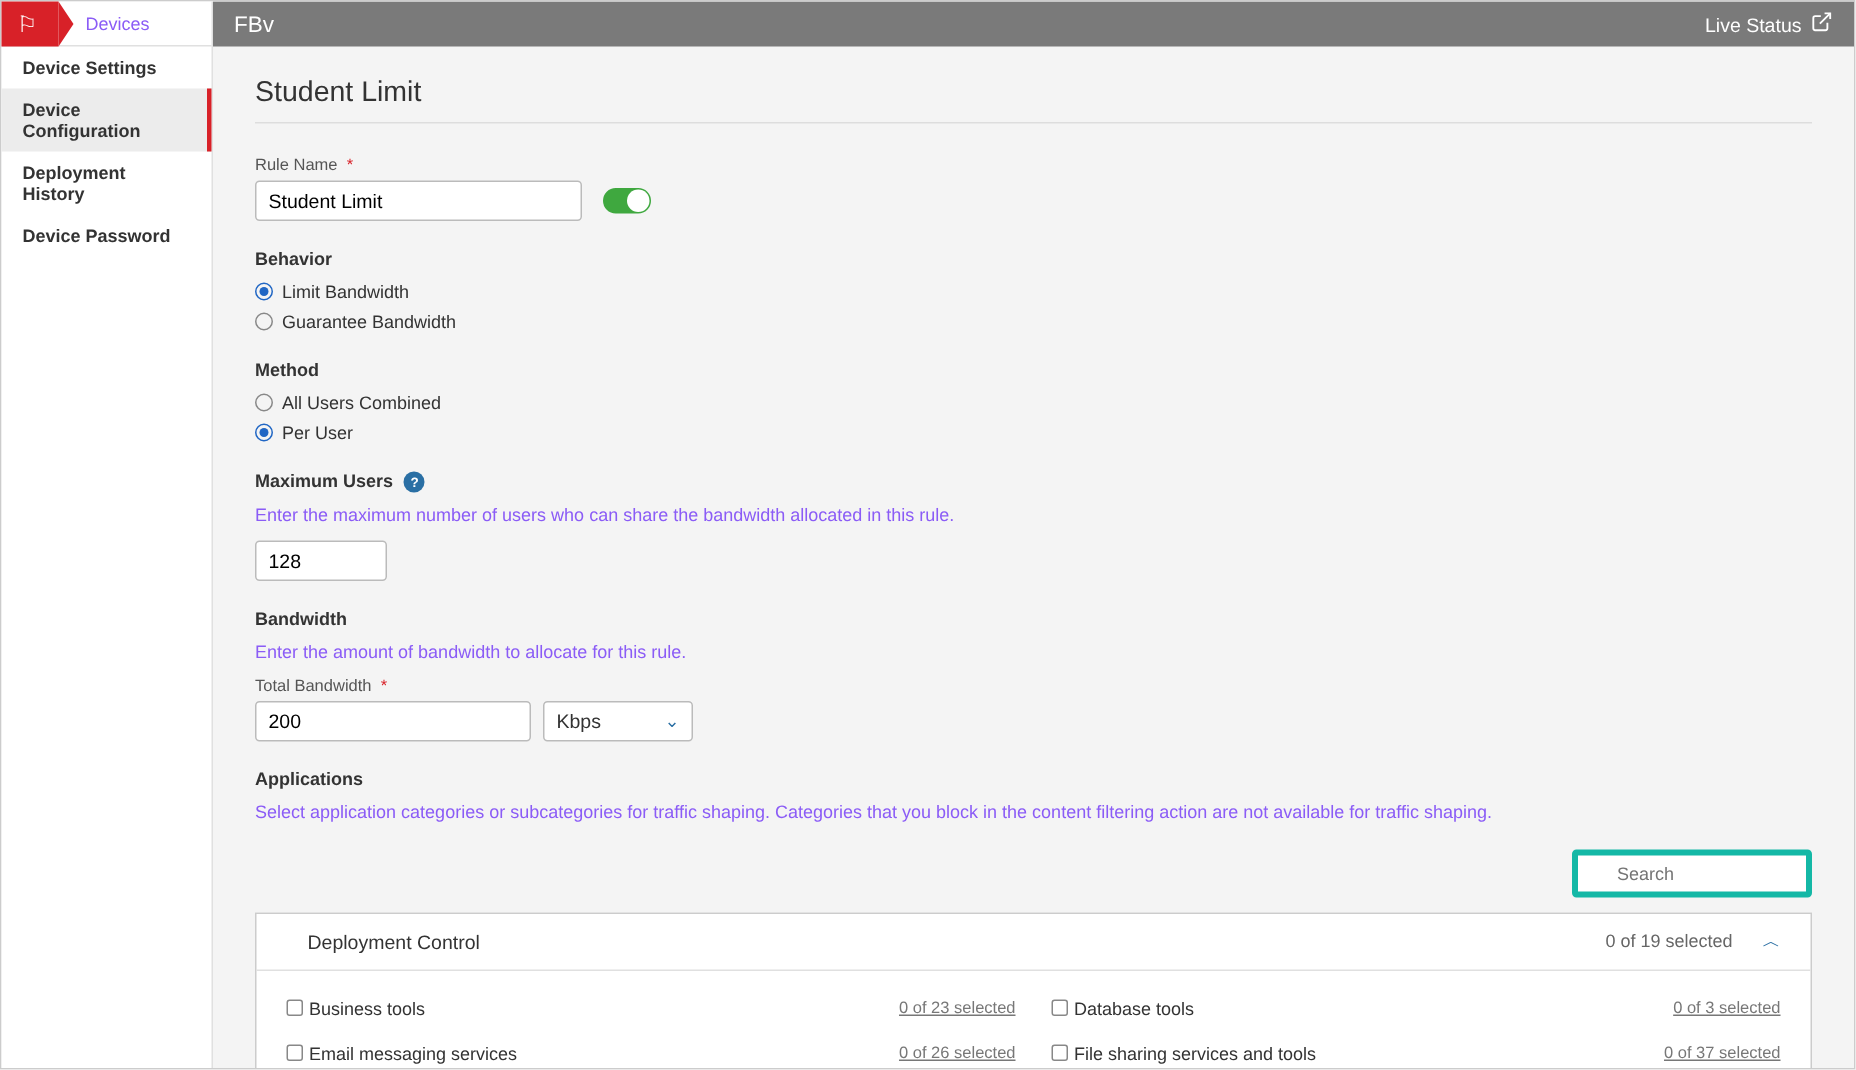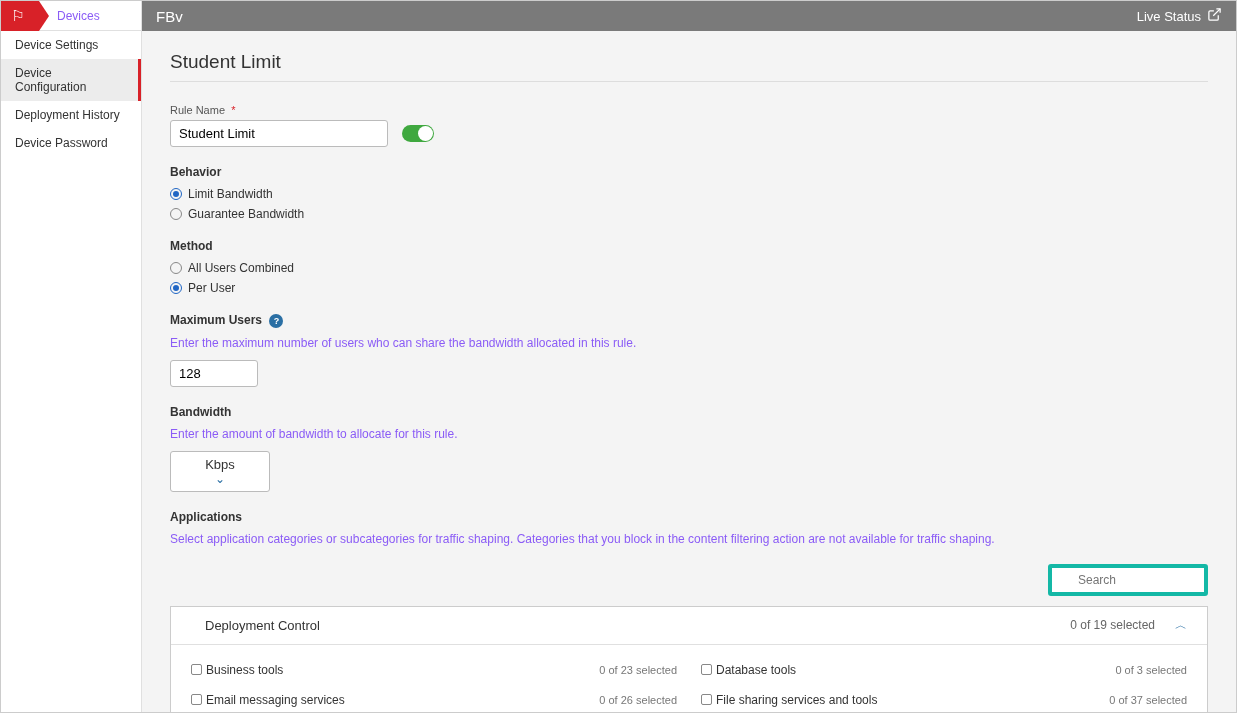--- a/index.html
+++ b/index.html
@@ -6,21 +6,21 @@
   body { font-family: "Segoe UI", Arial, sans-serif; font-size: 13px; color: #333; background: #f4f4f4; width: 1237px; height: 713px; overflow: hidden; }
   .app { display: flex; height: 100%; border: 1px solid #ccc; }
   
   
   .sidebar { width: 141px; background: #fff; border-right: 1px solid #e0e0e0; flex-shrink: 0; }
   .sidebar-header { display: flex; align-items: center; height: 30px; border-bottom: 1px solid #e0e0e0; position: relative; }
   .sidebar-logo { width: 38px; height: 30px; background: #d82128; position: relative; display:flex; align-items:center; justify-content:center; }
   .sidebar-logo::after { content:""; position:absolute; right:-10px; top:0; border-left:10px solid #d82128; border-top:15px solid transparent; border-bottom:15px solid transparent; }
   .sidebar-logo span { color:#fff; font-size:15px; margin-left:-4px; }
   .sidebar-title { margin-left: 18px; font-size: 12px; color:#8b5cf6; }
-  .sidebar-item { padding: 7px 14px; font-size: 12px; cursor: pointer; color:#333; }
+  .sidebar-item { padding: 7px 14px; font-size: 12px; cursor: pointer; color:#333;font-weight:bold; }
   .sidebar-item.active { background: #ececec; border-right: 3px solid #d82128; }
   
   
   .main { flex: 1; display:flex; flex-direction:column; overflow:hidden; }
   .topbar { height: 30px; background: #7a7a7a; color: #fff; display: flex; align-items:center; padding: 0 14px; justify-content: space-between; }
   .topbar-title { font-size: 15px; font-weight: 500; }
   .topbar-right { display:flex; align-items:center; gap:6px; font-size:13px; cursor:pointer; }
   
   .content { flex:1; padding: 20px 28px; overflow-y:auto; background: #f4f4f4; }
   .page-title { font-size: 19px; font-weight: 400; color:#333; padding-bottom: 8px; border-bottom: 1px solid #ddd; margin-bottom: 22px; }
@@ -29,21 +29,21 @@
   .req { color:#d82128; }
   .section-label { font-weight:600; font-size:12px; color:#333; margin-top: 18px; margin-bottom: 8px; }
   .hint { font-size:12px; color:#8b5cf6; margin-bottom:10px; }
   
   .rule-row { display:flex; align-items:center; gap:14px; margin-bottom: 6px; }
   input.text { border:1px solid #bbb; border-radius:3px; padding:5px 8px; font-size:13px; background:#fff; }
   input.rule-name { width: 218px; }
   input.max-users { width: 88px; }
   .bw-row { display:flex; gap:8px; align-items:flex-end; }
   .bw-input { width:184px; }
-  .bw-select { border:1px solid #bbb; border-radius:3px; padding:5px 8px; width:100px; font-size:13px; display:flex; justify-content:space-between; align-items:center; background:#fff; cursor:pointer;flex-direction:column; }
+  .bw-select { border:1px solid #bbb; border-radius:3px; padding:5px 8px; width:100px; font-size:13px; display:flex; justify-content:space-between; align-items:center; background:#fff; cursor:pointer; }
   
   .toggle { width:32px; height:17px; background:#3fa83f; border-radius:10px; position:relative; cursor:pointer; }
   .toggle::after { content:""; position:absolute; right:1px; top:1px; width:15px; height:15px; background:#fff; border-radius:50%; }
   
   .radio-row { display:flex; align-items:center; gap:6px; margin-bottom:6px; font-size:12px; cursor:pointer; }
   .radio { width:12px; height:12px; border:1px solid #2066c4; border-radius:50%; display:inline-flex; align-items:center; justify-content:center; }
   .radio.checked::after { content:""; width:6px; height:6px; background:#2066c4; border-radius:50%; }
   .radio.unchecked { border-color:#888; }
   
   .help-icon { width:14px; height:14px; background:#2a6fa4; color:#fff; border-radius:50%; font-size:9px; font-weight:bold; display:inline-flex; align-items:center; justify-content:center; margin-left:4px; vertical-align:middle; }
@@ -56,21 +56,21 @@
   .app-control { border:1px solid #ccc; background:#fff; }
   .app-control-header { display:flex; align-items:center; justify-content:space-between; padding:10px 20px 10px 34px; border-bottom:1px solid #e0e0e0; cursor:pointer; }
   .app-control-header .right { display:flex; align-items:center; gap:20px; color:#666; font-size:12px; }
   .chev { color:#2a6fa4; font-size:12px; }
   
   .app-grid { display:flex; padding: 18px 20px 0 20px; gap:24px; }
   .app-col { flex:1; }
   .app-item { display:flex; justify-content:space-between; align-items:center; margin-bottom:16px; font-size:12px; }
   .app-item .left { display:flex; align-items:center; gap:4px; }
   .checkbox { width:11px; height:11px; border:1px solid #888; border-radius:2px; display:inline-block; }
-  .count { color:#777; font-size:11px; }
+  .count { color:#777; font-size:11px;text-decoration:underline; }
 </style>
 </head>
 <body>
 
 <div class="app">
   <div class="sidebar">
     <div class="sidebar-header">
       <div class="sidebar-logo">
           <span>⚐</span>
         </div>
@@ -129,20 +129,24 @@
       <div class="section-label">
         <span>Maximum Users</span>
         <span class="help-icon">?</span>
       </div>
       <div class="hint">Enter the maximum number of users who can share the bandwidth allocated in this rule.</div>
       <input class="text max-users" value="128" style="">
       
       <div class="section-label">Bandwidth</div>
       <div class="hint">Enter the amount of bandwidth to allocate for this rule.</div>
       <div class="bw-row">
+        <div>
+          <label class="field-label"><span>Total Bandwidth</span>&nbsp;&nbsp;<span class="req">*</span></label>
+          <input class="text bw-input" value="200" style="">
+        </div>
         <div class="bw-select">
           <span>Kbps</span>
           <span class="chev">⌄</span>
         </div>
       </div>
       
       <div class="section-label">Applications</div>
       <div class="hint">Select application categories or subcategories for traffic shaping. Categories that you block in the content filtering action are not available for traffic shaping.</div>
       
       <div class="search-wrap">

